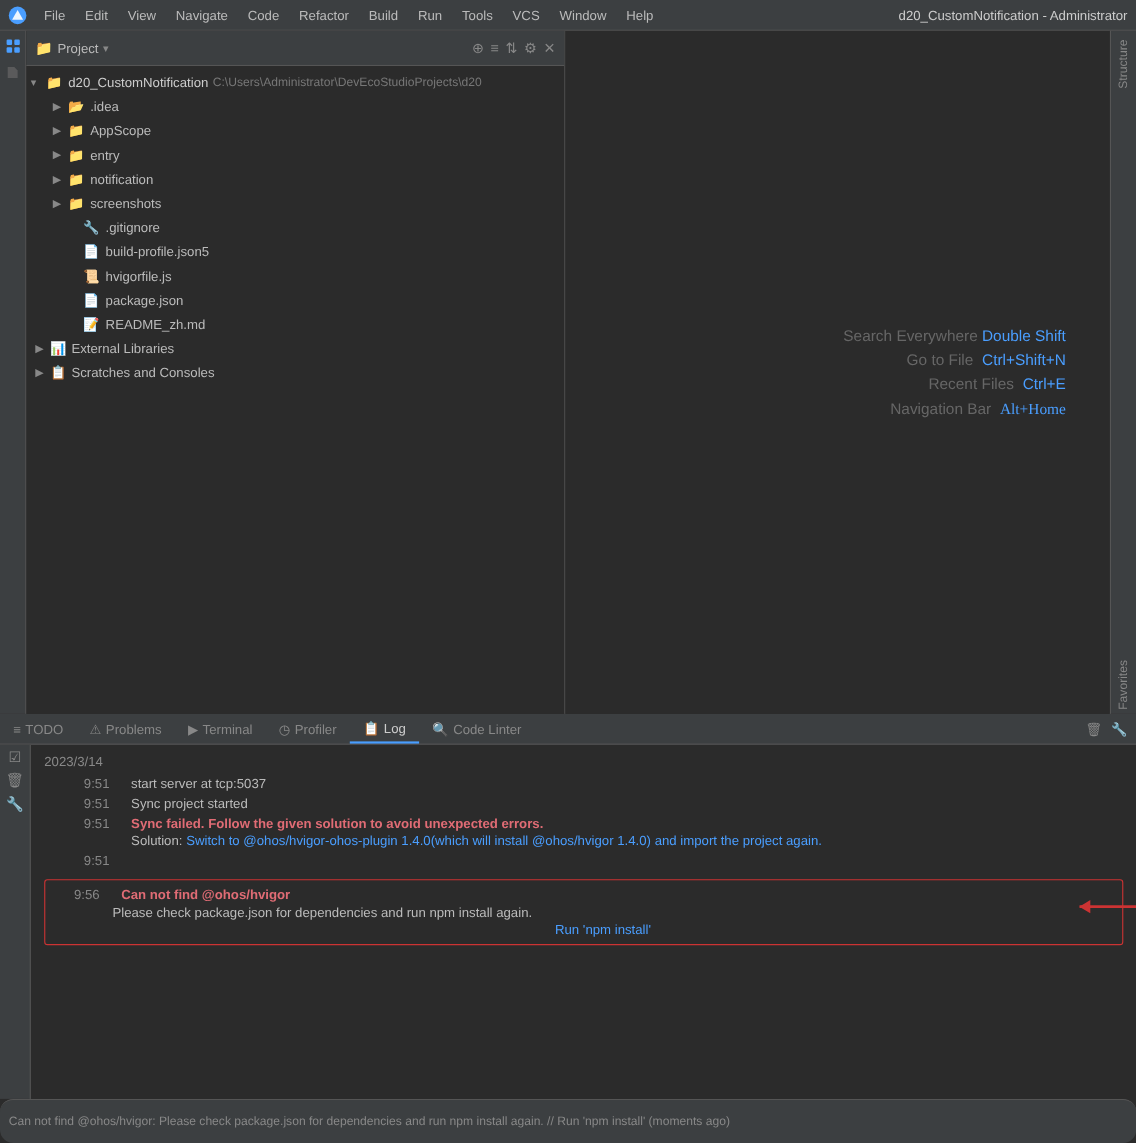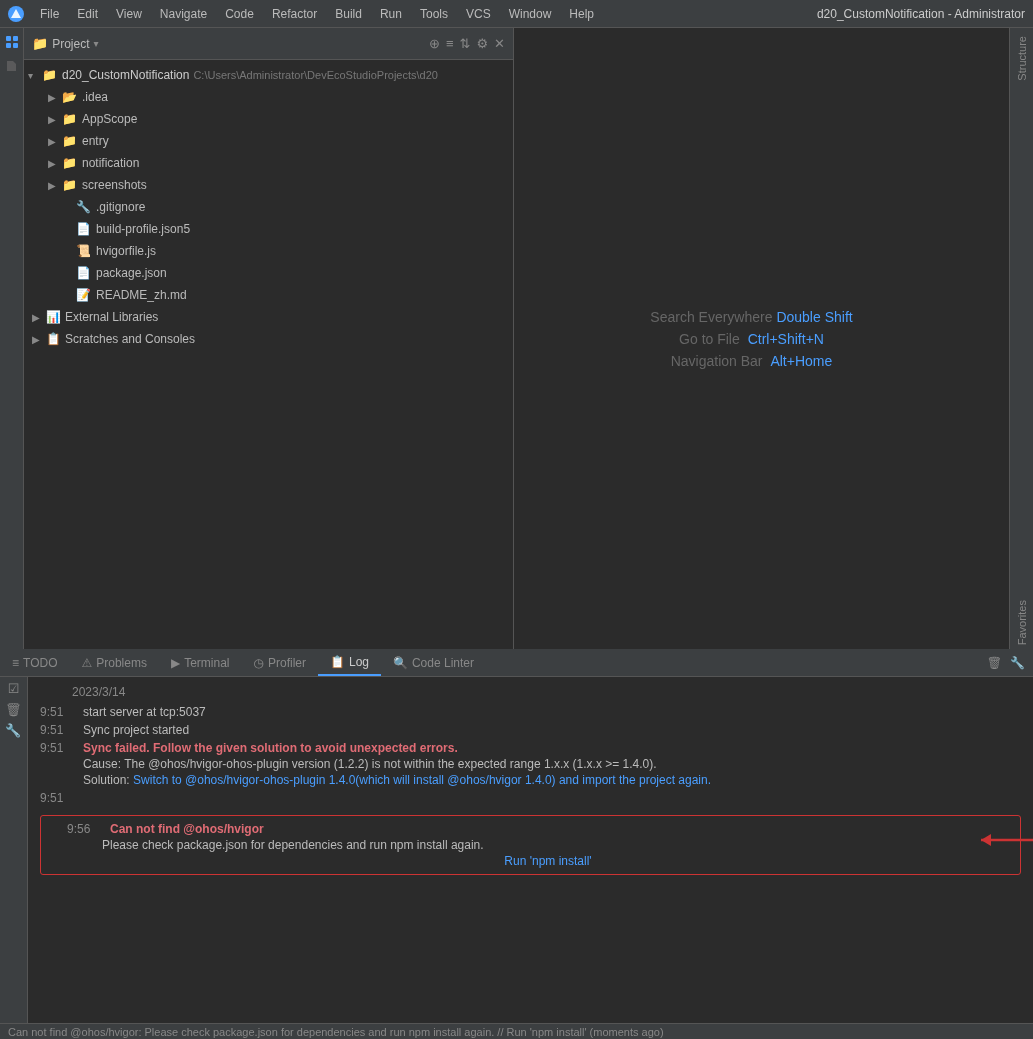--- a/index.html
+++ b/index.html
@@ -168,28 +168,28 @@
 
     #event-log-content {
       flex: 1;
       overflow-y: auto;
       padding: 8px 12px;
     }
     .log-date {
       color: #888;
       font-size: 12px;
       margin-bottom: 4px;
-      margin-left: 32px;
     }
     .log-entry {
       display: flex;
       gap: 8px;
       padding: 2px 0;
       font-size: 12px;
       color: #bbb;
+      margin-left: 36px;
     }
     .log-time {
       color: #888;
       min-width: 35px;
     }
     .log-text { flex: 1; }
     .log-error { color: #e06c75; font-weight: bold; }
     .log-warn-text { color: #bbb; }
     .log-link { color: #4a9eff; cursor: pointer; }
 
@@ -205,28 +205,29 @@
       font-weight: bold;
       font-size: 12px;
     }
     .error-desc {
       color: #bbb;
       font-size: 12px;
     }
 
     
     #status-bar {
-      height: 16px;
+      height: 40px;
       background: #3c3f41;
       display: flex;
       align-items: center;
       padding: 0 8px;
       font-size: 11px;
       color: #888;
       border-top: 1px solid #555;
+      border-radius: 12px;
     }
 
     
     #right-sidebar {
       width: 24px;
       background: #3c3f41;
       display: flex;
       flex-direction: column;
       align-items: center;
       padding-top: 4px;
@@ -424,32 +425,36 @@
           <div class="tree-item" style="padding-left:8px;">
             <span class="tree-arrow">▶</span>
             <span style="margin-right:4px;color:#888;">📋</span>
             <span>Scratches and Consoles</span>
           </div>
         </div>
       </div>
 
       <div id="content-area">
         <div id="editor-area">
-          <div style="text-align:center;width:100%;padding-right:20px;">
+          <div style="text-align:right;width:100%;padding-right:20px;">
             <div class="editor-hint">
               <span>Search Everywhere</span>
               <span class="shortcut">Double Shift</span>
             </div>
             <div class="editor-hint">
               <span>Go to File</span>
               <span class="shortcut" style="margin-left:4px;">Ctrl+Shift+N</span>
             </div>
             <div class="editor-hint">
+              <span>Recent Files</span>
+              <span class="shortcut" style="margin-left:4px;">Ctrl+E</span>
+            </div>
+            <div class="editor-hint">
               <span>Navigation Bar</span>
-              <span class="shortcut" style="margin-left:4px;">Alt+Home</span>
+              <span class="shortcut" style="margin-left:4px;font-family:Liberation Serif, serif;">Alt+Home</span>
             </div>
           </div>
         </div>
       </div>
 
       <div id="right-sidebar">
         <div class="vert-label">Structure</div>
         <div style="flex:1;"></div>
         <div class="vert-label">Favorites</div>
       </div>
@@ -509,23 +514,20 @@
           <span class="log-time">9:51</span>
           <span class="log-text">Sync project started</span>
         </div>
 
         <div class="log-entry" style="flex-direction:column;gap:2px;">
           <div style="display:flex;gap:8px;">
             <span class="log-time">9:51</span>
             <span class="log-error">Sync failed. Follow the given solution to avoid unexpected errors.</span>
           </div>
           <div style="padding-left:43px;">
-            <span class="log-warn-text">Cause: The @ohos/hvigor-ohos-plugin version (1.2.2) is not within the expected range 1.x.x (1.x.x &gt;= 1.4.0).</span>
-          </div>
-          <div style="padding-left:43px;">
             <span class="log-warn-text">Solution: </span>
             <span class="log-link">Switch to @ohos/hvigor-ohos-plugin 1.4.0(which will install @ohos/hvigor 1.4.0) and import the project again.</span>
           </div>
         </div>
 
         <div class="log-entry">
           <span class="log-time">9:51</span>
         </div>
 
         <div style="position:relative;margin-top:8px;">

